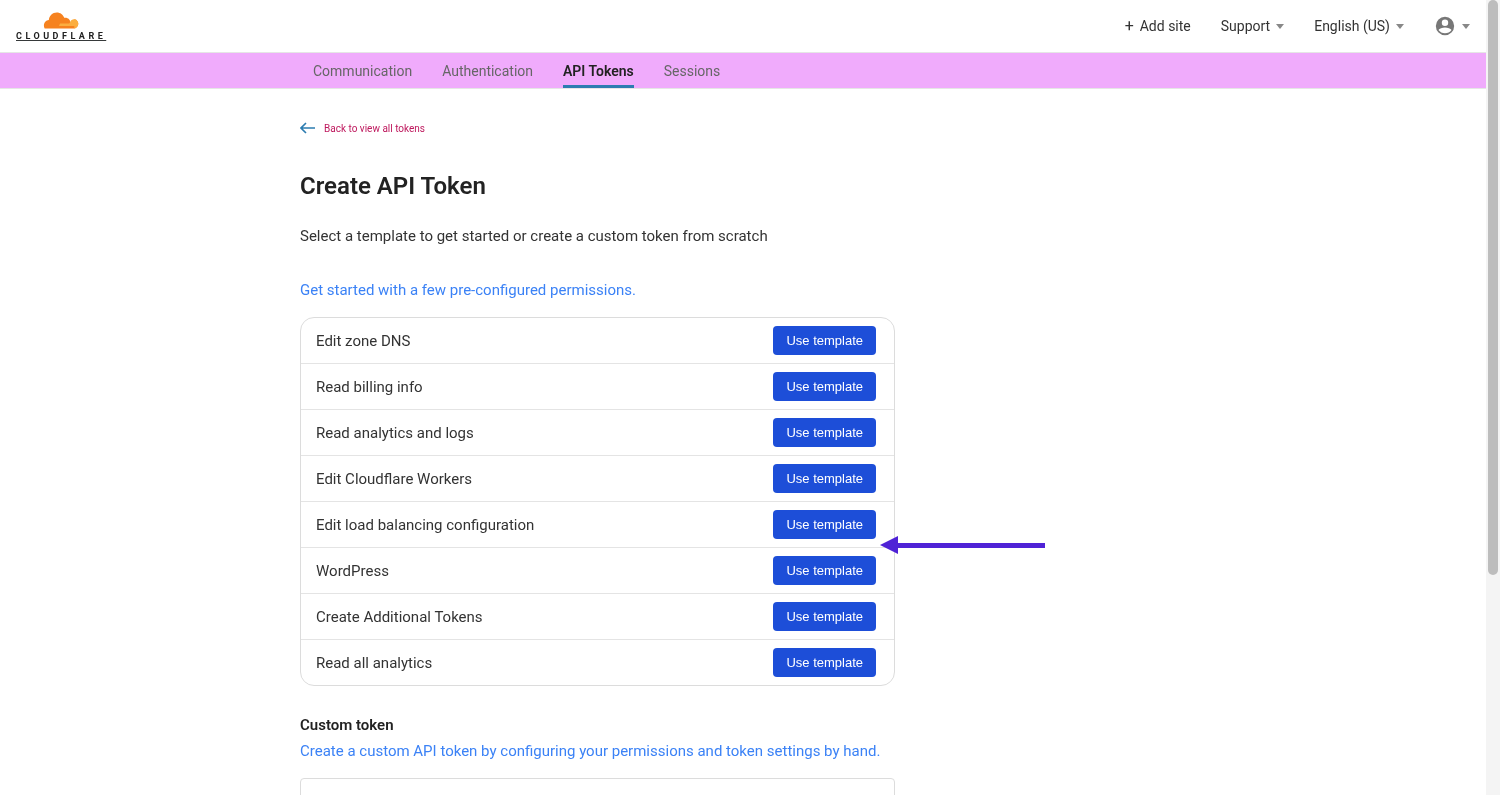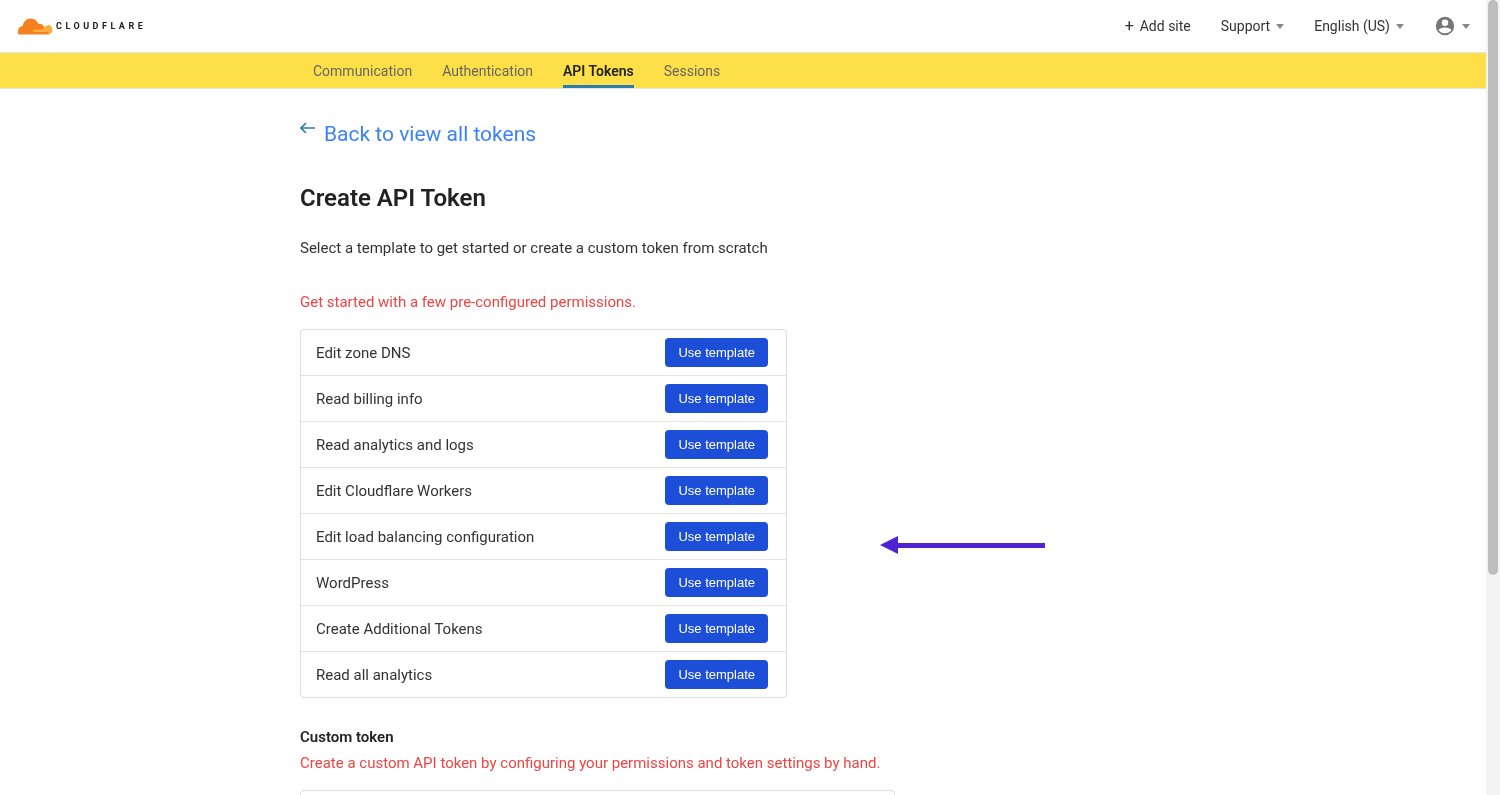--- a/index.html
+++ b/index.html
@@ -15,21 +15,21 @@
 
   
   .header {
     height: 53px;
     display: flex;
     align-items: center;
     justify-content: space-between;
     padding: 0 30px 0 16px;
     border-bottom: 1px solid #e6e6e6;
   }
-  .logo-wrap { display: flex; flex-direction: row; align-items: center; gap:2px; }
+  .logo-wrap { display: flex; flex-direction: column; align-items: center; gap:2px;text-decoration:underline; }
   .logo-cloud {
     width: 38px; height: 18px;
   }
   .logo-text {
     font-size: 9px;
     letter-spacing: 3.5px;
     font-weight: 700;
     color: #222;
   }
   .header-right {
@@ -51,21 +51,21 @@
     border-top: 5px solid #888;
   }
   .avatar-icon {
     width:22px; height:22px;
     fill:#777;
   }
 
   
   .subnav {
     height: 36px;
-    background: #fde047;
+    background: #f0abfc;
     border-bottom: 1px solid #e6e6e6;
     display: flex;
     align-items: stretch;
     padding-left: 313px;
     gap: 30px;
     font-size: 14px;
   }
   .tab {
     display: flex; align-items: center;
     color: #666;
@@ -78,23 +78,23 @@
     font-weight: 600;
     border-bottom-color: #2c7cb0;
   }
 
   
   .content {
     padding: 30px 0 0 300px;
     width: 900px;
   }
   .back-link {
-    display: inline-flex; align-items: flex-start; gap: 8px;
-    color: #3b82f6;
-    font-size: 21px;
+    display: inline-flex; align-items: center; gap: 8px;
+    color: #be185d;
+    font-size: 10px;
     text-decoration: none;
     cursor: pointer;
     margin-bottom: 38px;
   }
   .back-link svg { stroke:#2c7cb0; }
   h1.page-title {
     font-size: 24px;
     font-weight: 600;
     color: #222;
     margin-bottom: 27px;
@@ -105,28 +105,28 @@
     margin-bottom: 36px;
   }
   .section-h {
     font-size: 15px;
     font-weight: 600;
     color: #222;
     margin-bottom: 8px;
   }
   .section-sub {
     font-size: 15px;
-    color: #ef4444;
+    color: #3b82f6;
     margin-bottom: 18px;
   }
 
   .template-list {
-    width: 487px;
+    width: 595px;
     border: 1px solid #dcdcdc;
-    border-radius: 4px;
+    border-radius: 14px;
     margin-bottom: 30px;
   }
   .tpl-row {
     display: flex;
     align-items: center;
     justify-content: space-between;
     padding: 8px 18px 8px 15px;
     border-bottom: 1px solid #e4e4e4;
     font-size: 15px;
     color: #333;

